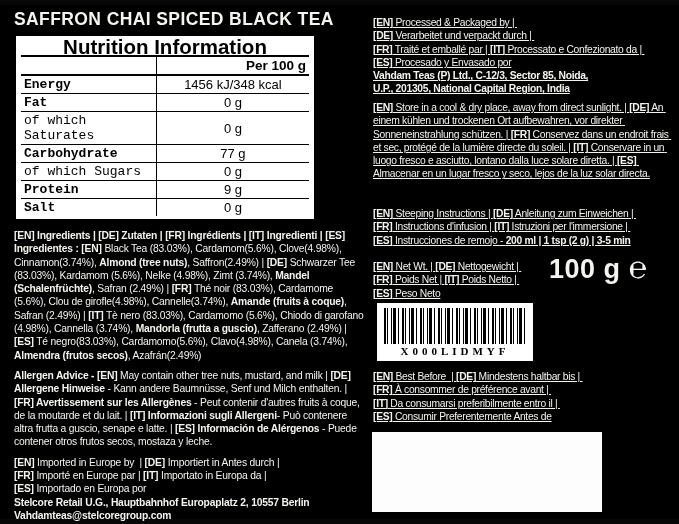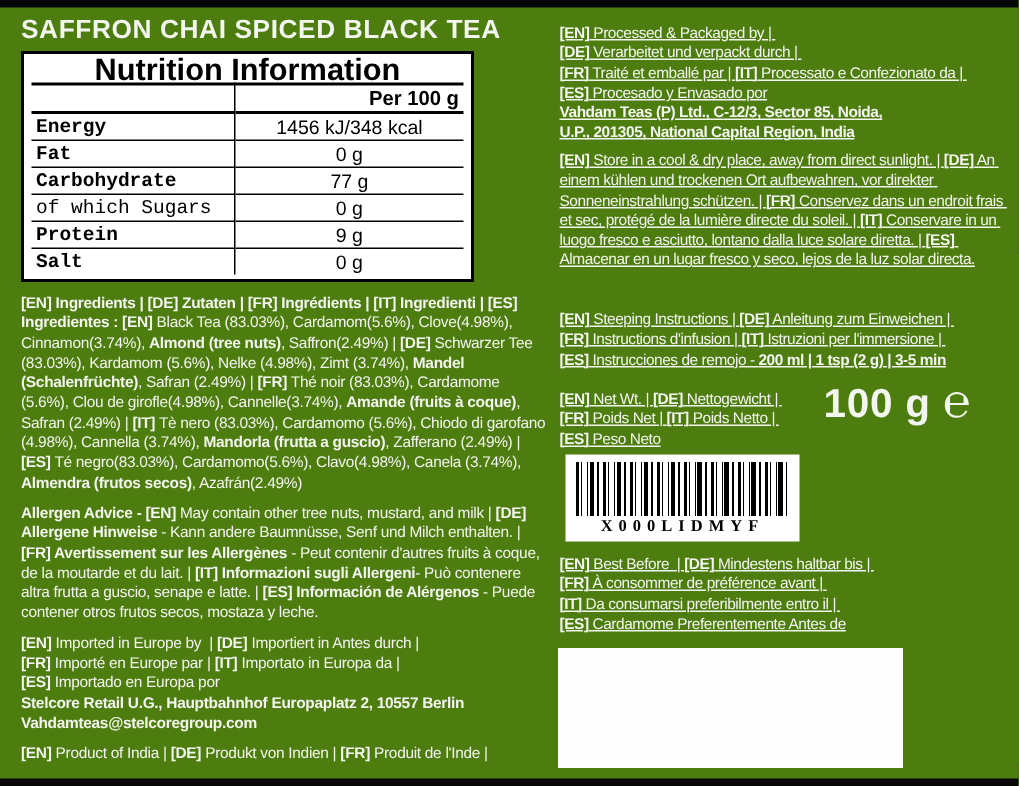--- a/index.html
+++ b/index.html
@@ -1,19 +1,19 @@
 <!DOCTYPE html>
 <html><head>
 <meta charset="utf-8">
 <style>
   html,body{margin:0;padding:0;}
   body{background:#444;}
   .label{
     position:relative;width:679px;height:524px;overflow:hidden;
-    background:#4d7c0f;color:#f3f5ef;
+    background:#000000;color:#f3f5ef;
     font-family:"Liberation Sans",sans-serif;
   }
   .strip{position:absolute;left:0;width:679px;height:5px;background:#070707;}
   .strip.top{top:0}
   .strip.bottom{bottom:0}
 
   
   .left-col{position:absolute;left:14px;top:9px;width:352px;}
   .product-title{font-size:17.5px;font-weight:bold;letter-spacing:.4px;margin:0 0 5px 0;line-height:20px;}
 
@@ -71,20 +71,24 @@
         <tbody>
             <tr>
               <td class="lbl b">Energy</td>
               <td class="val">1456 kJ/348 kcal</td>
             </tr>
             <tr>
               <td class="lbl b">Fat</td>
               <td class="val">0 g</td>
             </tr>
             <tr>
+              <td class="lbl">of which Saturates</td>
+              <td class="val">0 g</td>
+            </tr>
+            <tr>
               <td class="lbl b">Carbohydrate</td>
               <td class="val">77 g</td>
             </tr>
             <tr>
               <td class="lbl">of which Sugars</td>
               <td class="val">0 g</td>
             </tr>
             <tr>
               <td class="lbl b">Protein</td>
               <td class="val">9 g</td>
@@ -126,17 +130,17 @@
     <div class="net-value"><span>100 g</span> <span class="esign">℮</span></div>
 
     <div class="barcode">
       <div class="bars"></div>
       <div class="code">X000LIDMYF</div>
     </div>
 
     <p class="blk" id="blk-bestbefore"><span class="b">[EN]</span><span> Best Before  | </span><span class="b">[DE]</span><span> Mindestens haltbar bis | 
 </span><span class="b">[FR]</span><span> À consommer de préférence avant | 
 </span><span class="b">[IT]</span><span> Da consumarsi preferibilmente entro il | 
-</span><span class="b">[ES]</span><span> Cardamome Preferentemente Antes de</span></p>
+</span><span class="b">[ES]</span><span> Consumir Preferentemente Antes de</span></p>
 
     <div class="datebox"></div>
   </div>
 </div>
 
 </body></html>

